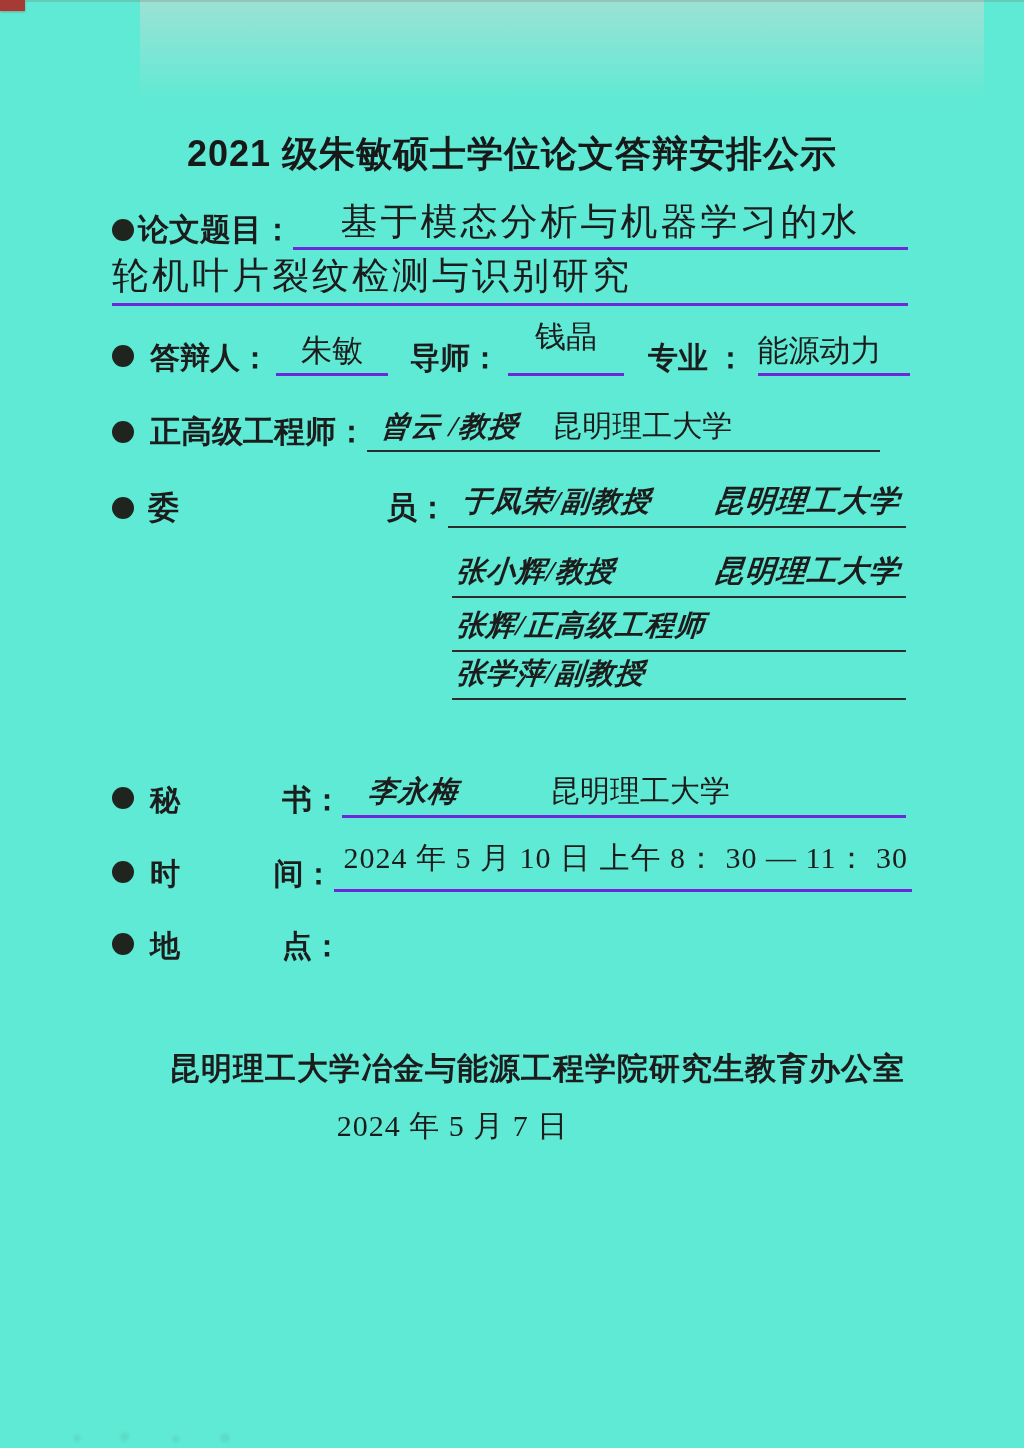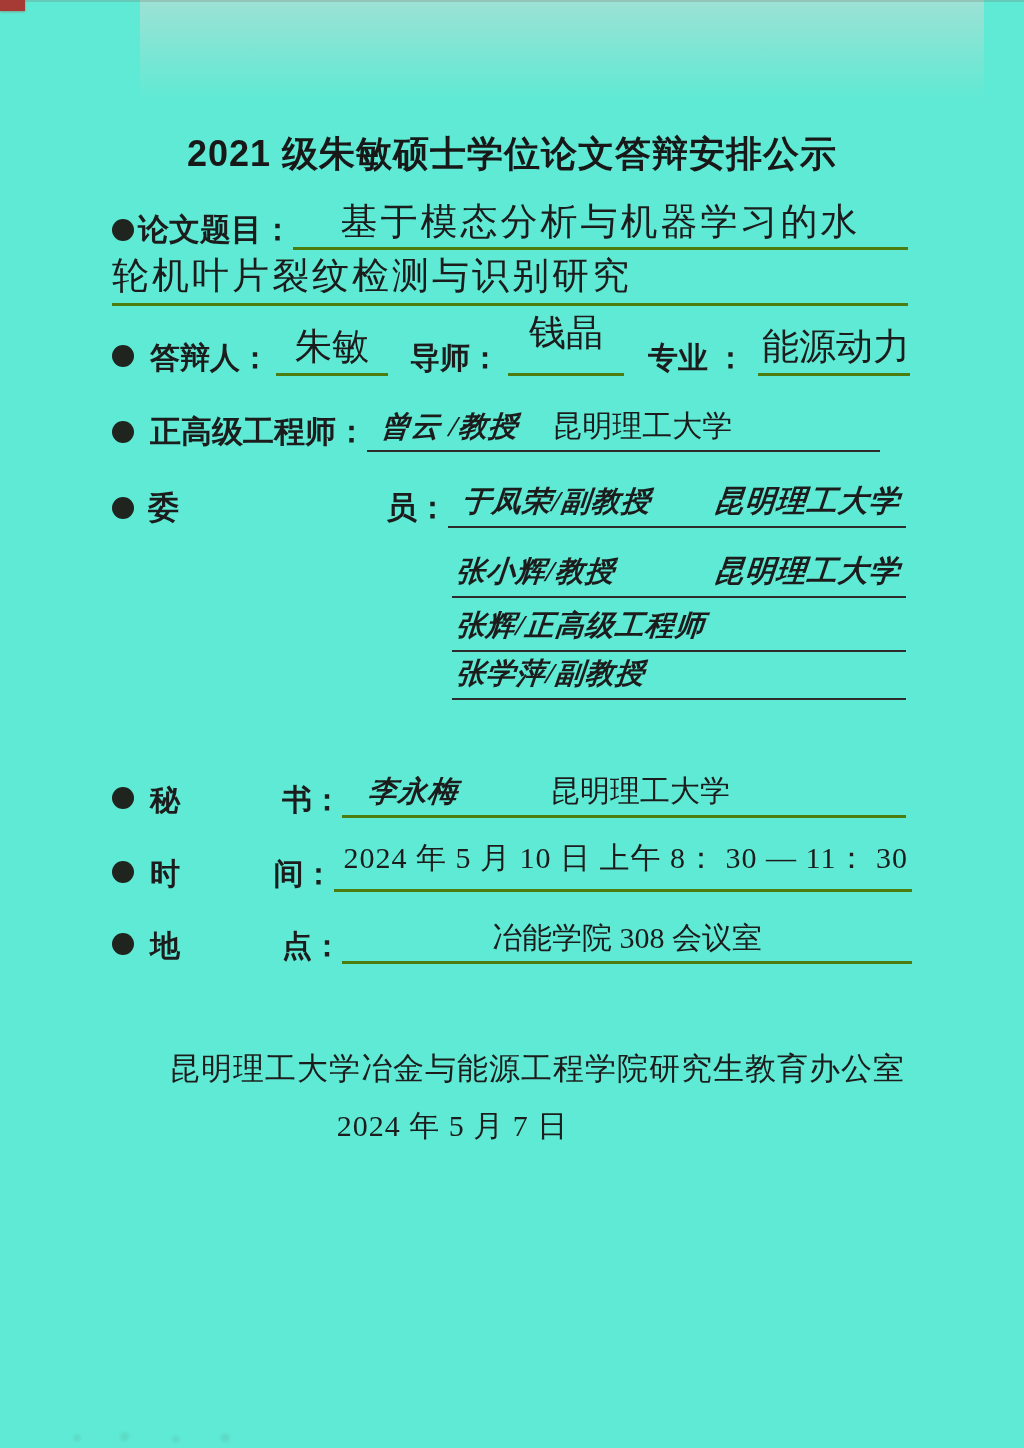--- a/index.html
+++ b/index.html
@@ -25,40 +25,40 @@
          font-family:"Liberation Sans", sans-serif;font-weight:700;
          font-size:36px;letter-spacing:1px;color:#181818;}
 
   .row{position:absolute;display:flex;align-items:flex-end;}
   .bullet{width:22px;height:22px;border-radius:50%;background:#20241f;
           flex:0 0 auto;margin-bottom:9px;}
   .lbl{font-weight:700;font-size:30px;white-space:nowrap;line-height:1.25;}
   .lbl-big{font-size:31px;}
   .spread{display:flex;justify-content:space-between;}
   .u2{border-bottom:2px solid #2d2d2d;}
-  .u3{border-bottom:3px solid #4d7c0f;}
-  .val{font-size:37px;line-height:1.3;white-space:nowrap;}
+  .u3{border-bottom:3px solid #6d28d9;}
+  .val{font-size:31px;line-height:1.3;white-space:nowrap;}
   .val-big{font-size:37px;letter-spacing:3px;line-height:1.25;}
   .script{font-style:italic;font-weight:700;font-size:29px;display:inline-block;
           transform:skewX(-5deg);letter-spacing:1px;}
   .aff{font-size:30px;white-space:nowrap;}
   .center{text-align:center;}
 
   
   .r-thesis1{top:194px;left:112px;right:116px;height:56px;}
   .r-thesis1 .lbl{margin-left:4px;}
   .r-thesis1 .fill{flex:1;text-align:center;padding-bottom:2px;}
   .r-thesis2{top:256px;left:112px;right:116px;height:50px;}
   .r-thesis2 .fill{flex:1;padding-bottom:4px;}
 
   .r-defender{top:326px;left:112px;right:114px;height:50px;}
   .r-defender .lbl{margin-left:16px;}
   .w-name{width:112px;text-align:center;margin:0 6px;padding-bottom:2px;}
   .w-name2{width:116px;text-align:center;margin:0 8px;padding-bottom:16px;}
-  .w-major{flex:1;text-align:right;margin-left:12px;padding-bottom:2px;}
+  .w-major{flex:1;text-align:left;margin-left:12px;padding-bottom:2px;}
 
   .r-chair{top:400px;left:112px;right:144px;height:52px;}
   .r-chair .lbl{margin-left:16px;}
   .chair-line{flex:1;display:flex;align-items:flex-end;padding:0 8px 3px 14px;gap:34px;}
 
   .r-comm1{top:478px;left:112px;right:118px;height:50px;}
   .comm-lblbox{width:300px;margin-left:14px;}
   .comm-line{flex:1;display:flex;align-items:flex-end;justify-content:space-between;
              padding:0 6px 4px 14px;}
   .r-comm2{top:546px;left:452px;right:118px;height:46px;}
@@ -72,21 +72,21 @@
   .sec-line{flex:1;display:flex;align-items:flex-end;padding:0 8px 3px 26px;gap:92px;}
 
   .r-time{top:840px;left:112px;right:112px;height:52px;}
   .time-line{flex:1;padding:0 4px 10px 10px;font-size:30px;white-space:nowrap;
              letter-spacing:1px;}
 
   .r-venue{top:914px;left:112px;right:112px;height:50px;}
   .venue-line{flex:1;padding-bottom:4px;font-size:30px;}
 
   .footer1{position:absolute;top:1048px;right:119px;left:0;text-align:right;
-           font-size:31px;font-weight:400;letter-spacing:1px;}
+           font-size:31px;font-weight:700;letter-spacing:1px;}
   .footer2{position:absolute;top:1106px;right:119px;left:0;text-align:center;
            font-size:30px;letter-spacing:1px;}
 </style>
 </head>
 <body>
 
 <div class="page">
 
   <div class="tint"></div>
   <div class="edge-line"></div>
@@ -168,19 +168,18 @@
     </span>
     <span class="time-line u3">2024 年 5 月 10 日 上午 8： 30 — 11： 30</span>
   </div>
 
   <div class="row r-venue">
     <span class="bullet"></span>
     <span class="lbl spread lblbox-sm">
       <span>地</span>
       <span>点：</span>
     </span>
-    <span class="venue-line u3 center val">冶能学院 308 会议室</span>
   </div>
 
   <div class="footer1">昆明理工大学冶金与能源工程学院研究生教育办公室</div>
   <div class="footer2">2024 年 5 月 7 日</div>
 
 </div>
 
 </body></html>

